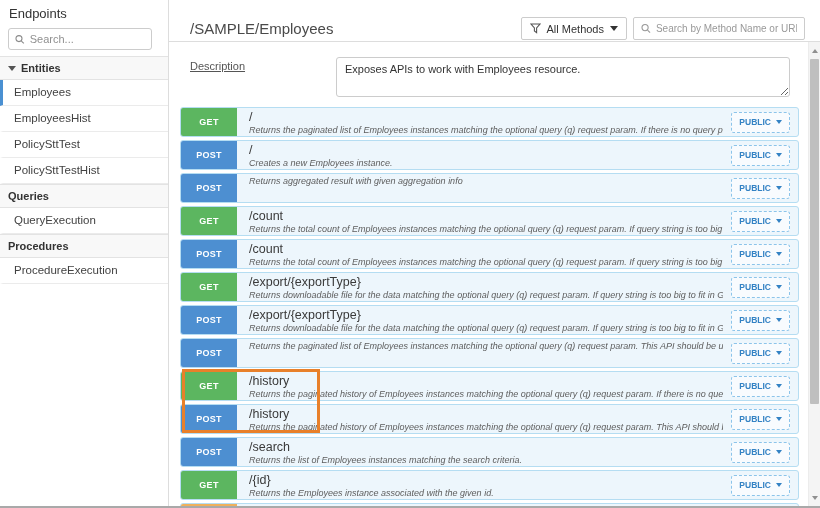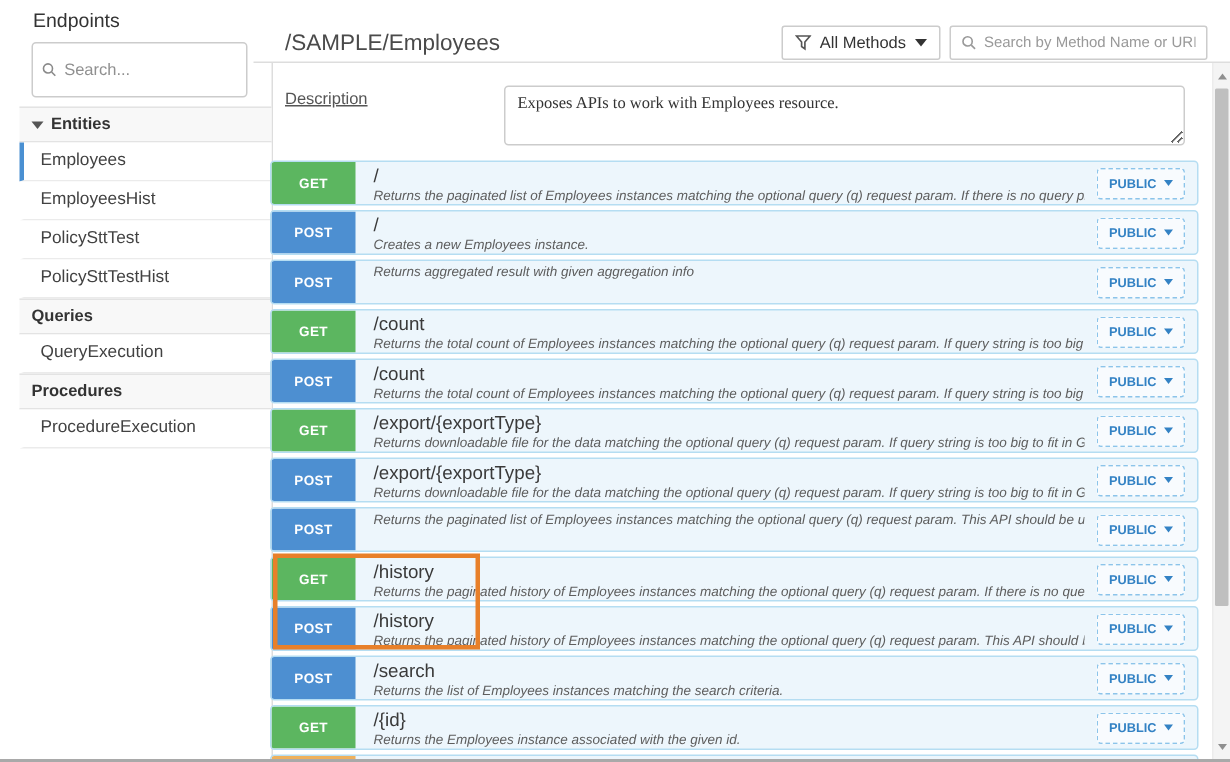--- a/index.html
+++ b/index.html
@@ -1,22 +1,22 @@
 <!DOCTYPE html>
 <html style="--method-get: #5cb660; --method-post: #4d8fd1; --method-put: #eeb05c; --highlight: #e8802a; --selected-item: #4a90d2; --row-bg: #edf6fc; --row-border: #b5ddf2; --access-text: #3382c4; --access-border: #8cc4ea;"><head>
 <meta charset="utf-8">
 <style>
   * { margin:0; padding:0; box-sizing:border-box; }
   html,body { width:820px; height:508px; font-family:"Liberation Sans", sans-serif; background:#fff; }
   #page { position:relative; width:820px; height:508px; overflow:hidden; background:#fff; border-bottom:2px solid #a9a9a9; }
 
   
-  #sidebar { position:absolute; left:0; top:0; width:169px; height:100%; background:#fff; border-right:1px solid #ddd;margin-left:13px; }
+  #sidebar { position:absolute; left:0; top:0; width:169px; height:100%; background:#fff; border-right:1px solid #ddd; }
   .sb-title { padding:6px 10px 5px 9px; font-size:13px; color:#333; }
-  .sb-search { margin:2px 16px 6px 8px; height:37px; border:1px solid #ccc; border-radius:3px; display:flex; align-items:center; padding:0 6px; gap:5px; background:#fff; }
+  .sb-search { margin:2px 16px 6px 8px; height:22px; border:1px solid #ccc; border-radius:3px; display:flex; align-items:center; padding:0 6px; gap:5px; background:#fff; }
   .sb-search input { border:none; outline:none; width:100%; font-size:11px; color:#444; font-family:"Liberation Sans", sans-serif; background:transparent; }
   .sb-search input::placeholder { color:#909090; }
   .sb-header { display:flex; align-items:center; gap:5px; padding:5px 8px 5px 8px; font-size:11px; font-weight:bold; color:#333; background:#f8f8f8; border-top:1px solid #e3e3e3; border-bottom:1px solid #e3e3e3; cursor:pointer; }
   .sb-section:first-of-type .sb-header { margin-top:3px;text-align:right; }
   .caret-solid { width:0; height:0; border-left:4px solid transparent; border-right:4px solid transparent; border-top:5px solid #555; display:inline-block; }
   .sb-item { height:26px; line-height:25px; padding-left:11px; font-size:11.5px; color:#424242; border-bottom:1px solid #ebebeb; border-left:3px solid transparent; background:#fff; cursor:pointer; white-space:nowrap; overflow:hidden; }
   .sb-item.selected { border-left:3px solid var(--selected-item); }
 
   
   #main { position:absolute; left:169px; top:0; width:651px; height:100%; }
@@ -24,21 +24,21 @@
   #page-title { flex:1; font-size:15px; color:#4a4a4a; }
   .methods-dd { height:23px; border:1px solid #ccc; border-radius:2px; background:#fff; display:flex; align-items:center; gap:6px; padding:0 8px; font-size:11px; color:#333; margin-right:6px; cursor:pointer; white-space:nowrap; }
   .mini-caret { width:0; height:0; border-left:4px solid transparent; border-right:4px solid transparent; border-top:5px solid #333; }
   .hdr-search { width:172px; height:23px; border:1px solid #ccc; border-radius:2px; display:flex; align-items:center; gap:5px; padding:0 7px; background:#fff; }
   .hdr-search input { border:none; outline:none; width:100%; font-size:10px; color:#444; font-family:"Liberation Sans", sans-serif; background:transparent; }
   .hdr-search input::placeholder { color:#999; }
 
   #main-body { position:absolute; left:0; right:0; top:42px; bottom:0; overflow:hidden; }
   .desc-row { display:flex; margin-top:15px; }
   .desc-label { width:167px; padding-left:21px; padding-top:3px; font-size:11px; color:#555;text-decoration:underline; }
-  .desc-ta { width:454px; height:40px; border:1px solid #ccc; border-radius:3px; font-size:11px; color:#333; padding:5px 8px; font-family:Liberation Serif, serif; resize:both; outline:none; }
+  .desc-ta { width:454px; height:40px; border:1px solid #ccc; border-radius:3px; font-size:11px; color:#333; padding:5px 8px; font-family:Liberation Sans, sans-serif; resize:both; outline:none; }
 
   #endpoints { margin:10px 21px 0 11px; }
   .ep-row { height:30px; margin-bottom:3px; background:var(--row-bg); border:1px solid var(--row-border); border-radius:3px; display:flex; align-items:stretch; overflow:hidden; cursor:pointer; }
   .ep-badge { width:56px; flex:0 0 56px; display:flex; align-items:center; justify-content:center; color:#fff; font-size:9px; font-weight:bold; letter-spacing:.3px; }
   .ep-row[data-method="GET"]  .ep-badge { background:var(--method-get); }
   .ep-row[data-method="POST"] .ep-badge { background:var(--method-post); }
   .ep-row[data-method="PUT"]  .ep-badge { background:var(--method-put); }
   .ep-mid { flex:1; padding:2px 8px 0 12px; overflow:hidden; white-space:nowrap; }
   .ep-path { font-size:12.5px; color:#3a3a3a; line-height:15px; }
   .ep-desc { font-size:9px; font-style:italic; color:#5d5d5d; line-height:11px; overflow:hidden; }

